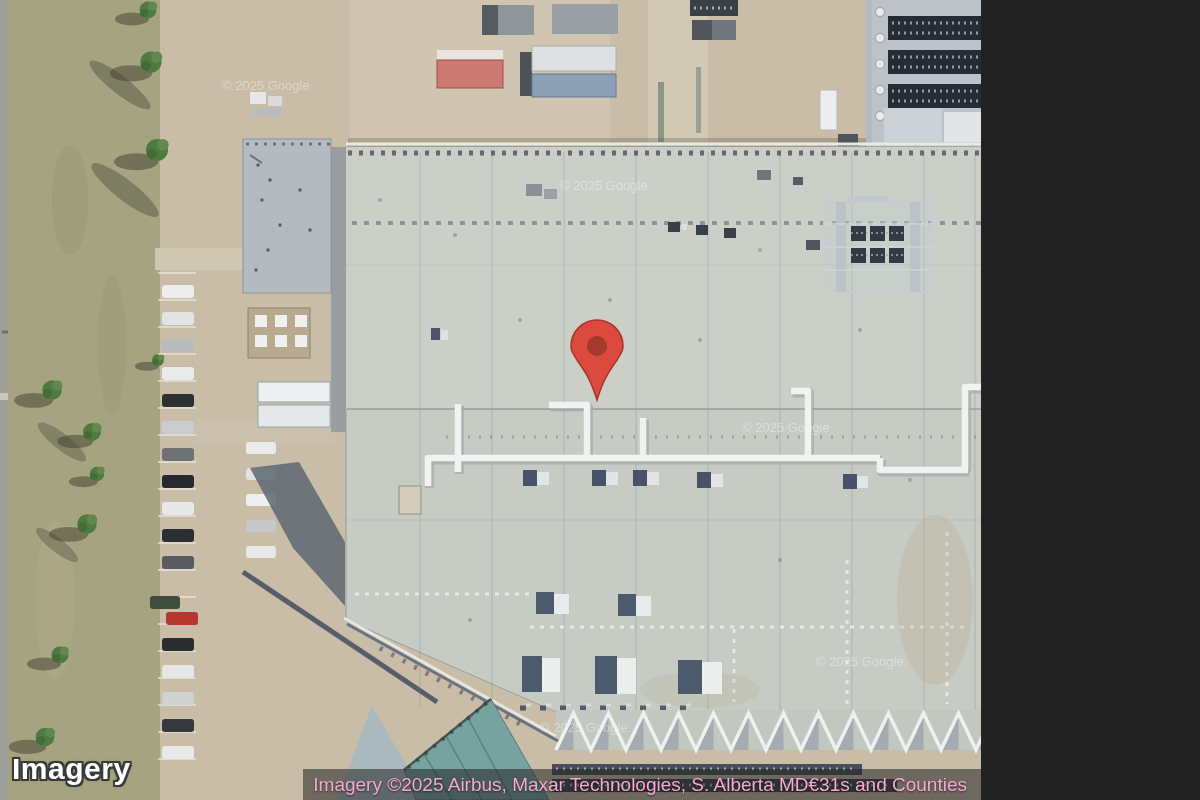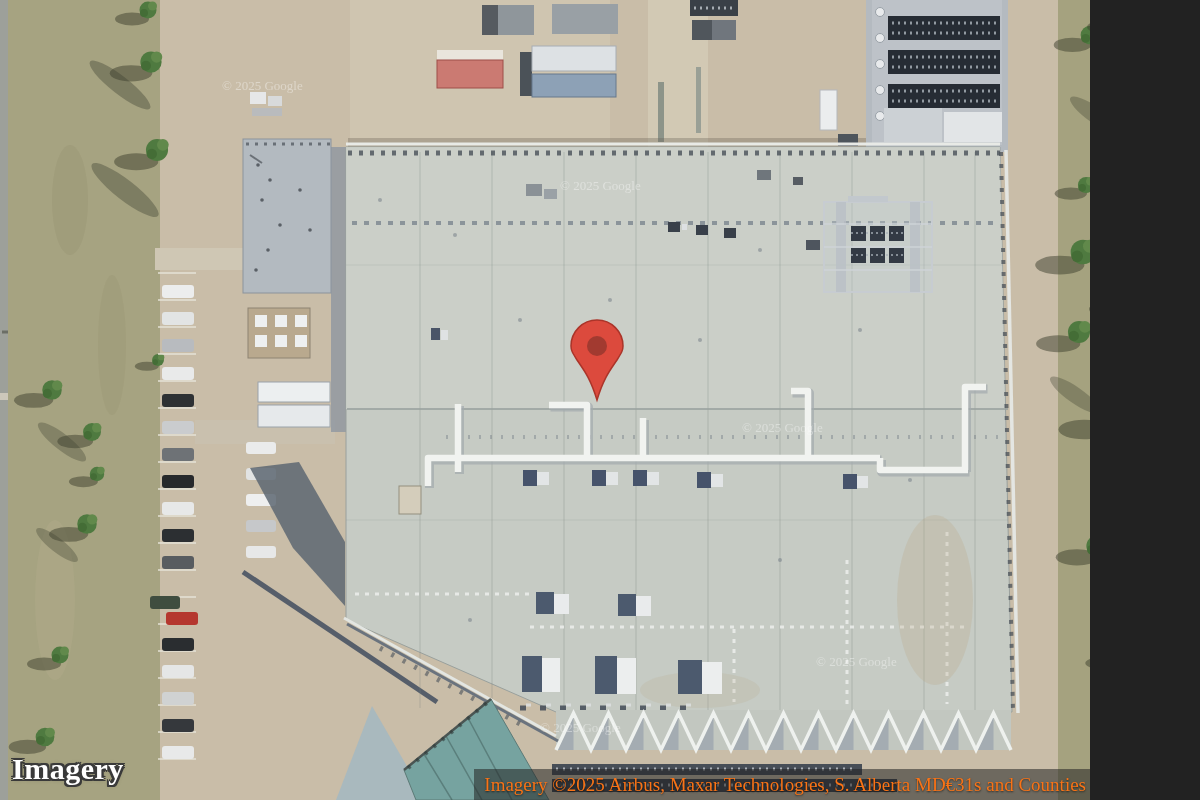--- a/index.html
+++ b/index.html
@@ -1,28 +1,28 @@
 <!DOCTYPE html>
 <html><head>
 <meta charset="utf-8">
 <style>
   html,body{margin:0;padding:0;background:#222;}
-  .stage{position:relative;width:1090px;height:800px;overflow:hidden;
-         font-family:Liberation Serif, serif;}
+  .stage{position:relative;width:981px;height:800px;overflow:hidden;
+         font-family:Liberation Sans, sans-serif;}
   .stage svg{position:absolute;left:0;top:0;}
   .wm{position:absolute;color:rgba(255,255,255,0.38);font-size:13px;
       white-space:nowrap;pointer-events:none;}
   .google-logo{position:absolute;left:12px;top:752px;font-size:30px;font-weight:700;
       color:#fff;letter-spacing:.5px;
       text-shadow:-2px -2px 0 #3a3a3a,0 -2px 0 #3a3a3a,2px -2px 0 #3a3a3a,
                   -2px 0 0 #3a3a3a,2px 0 0 #3a3a3a,-2px 2px 0 #3a3a3a,
                   0 2px 0 #3a3a3a,2px 2px 0 #3a3a3a,0 0 5px rgba(0,0,0,.35);}
   .attribution{position:absolute;right:0;top:769px;height:31px;display:flex;
-      align-items:center;padding:0 4px 0 10px;background:rgba(34,34,34,0.54);
-      color:#f97316;font-size:19px;white-space:nowrap;
+      align-items:center;padding:0 14px 0 10px;background:rgba(34,34,34,0.54);
+      color:#f9a8d4;font-size:19px;white-space:nowrap;
       text-shadow:0 1px 2px rgba(0,0,0,.6);}
 </style>
 </head>
 <body>
 
 <div class="stage">
 
 <svg width="1200" height="800" viewBox="0 0 1200 800">
   <defs>
     <g id="tree">

